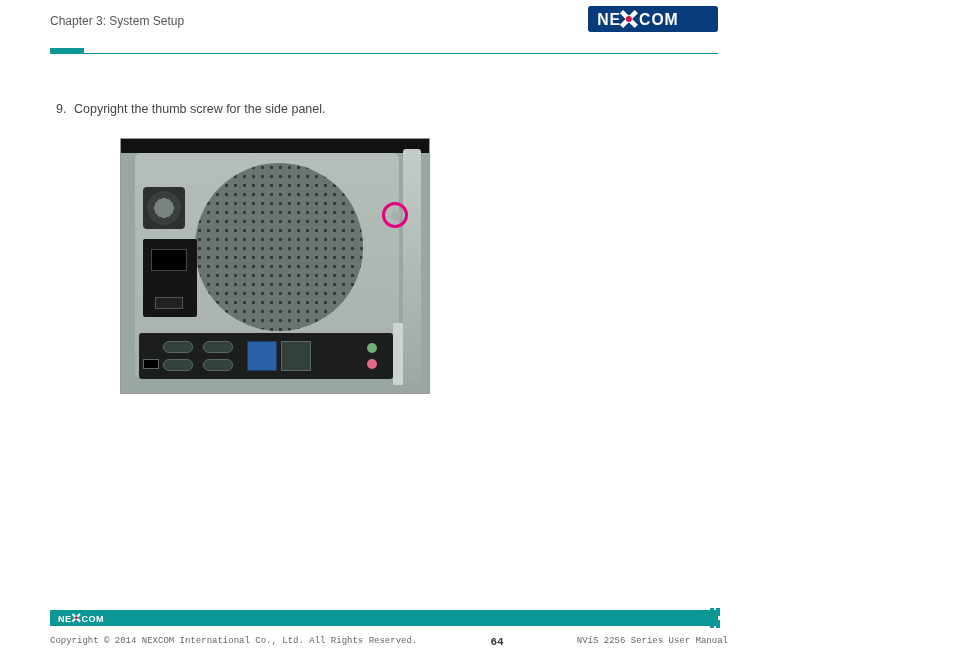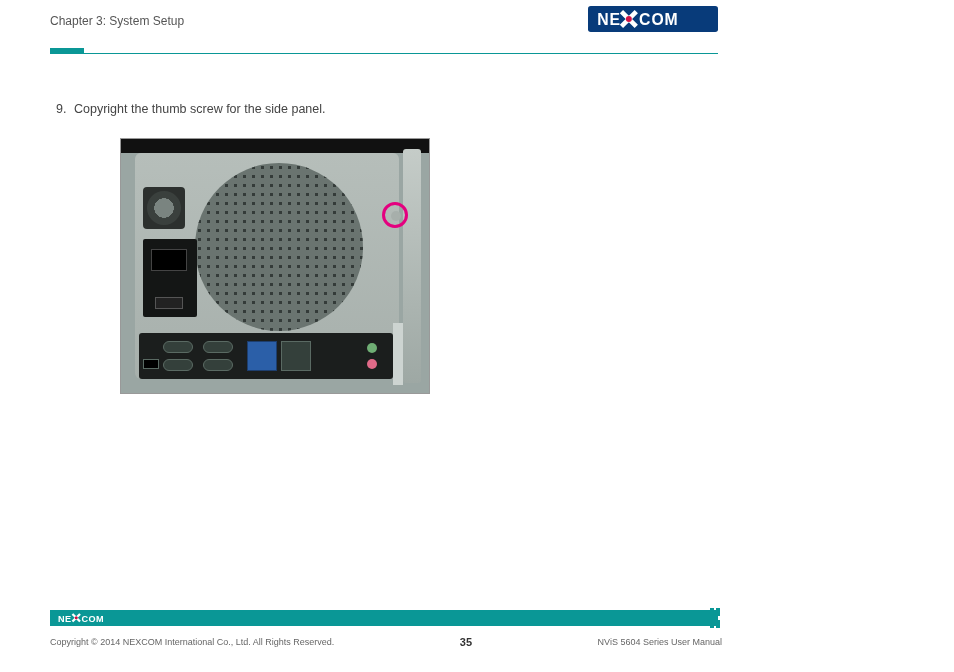--- a/index.html
+++ b/index.html
@@ -70,21 +70,21 @@
   .highlight::after { content:""; position:absolute; left:6px; top:6px; width:10px; height:10px; background:#a7afab; border-radius:50%; }
 
   
   .footer-rule { position: absolute; left: 50px; right: 50px; bottom: 42px; height: 20px; }
   .footer-rule .bar { position: absolute; left: 0; right: 0; top: 0; height: 16px; background: #0a9796; }
   .footer-rule .mark-r { position:absolute; right:-2px; top:-2px; width:10px; height:20px; }
   .footer-rule .mark-r svg { display:block; }
   .footer-logo-small { position: absolute; left: 8px; top: 1px; }
   .footer-logo-small svg { height: 13px; }
 
-  .footline { position:absolute; left:50px; right:46px; bottom: 24px; display:flex; justify-content:space-between; align-items:center; font-size: 9px; color:#666; }
+  .footline { position:absolute; left:50px; right:40px; bottom: 24px; display:flex; justify-content:space-between; align-items:flex-start; font-size: 9px; color:#666;font-family:Liberation Mono, monospace; }
   .footline .pagenum { font-size: 11px; color:#333; font-weight: bold; }
 
 </style>
 </head>
 <body>
 
 <div class="page">
 
   <div class="header">
     <div class="chapter-title">Chapter 3: System Setup</div>
@@ -155,17 +155,17 @@
         <rect x="0" y="0" width="4" height="8" fill="#0a9796"></rect>
         <rect x="6" y="0" width="4" height="8" fill="#0a9796"></rect>
         <rect x="0" y="12" width="4" height="8" fill="#0a9796"></rect>
         <rect x="6" y="12" width="4" height="8" fill="#0a9796"></rect>
       </svg>
     </div>
   </div>
 
   <div class="footline">
     <div>Copyright © 2014 NEXCOM International Co., Ltd. All Rights Reserved.</div>
-    <div class="pagenum">35</div>
-    <div>NViS 5604 Series User Manual</div>
+    <div class="pagenum">64</div>
+    <div>NViS 2256 Series User Manual</div>
   </div>
 
 </div>
 
 </body></html>

